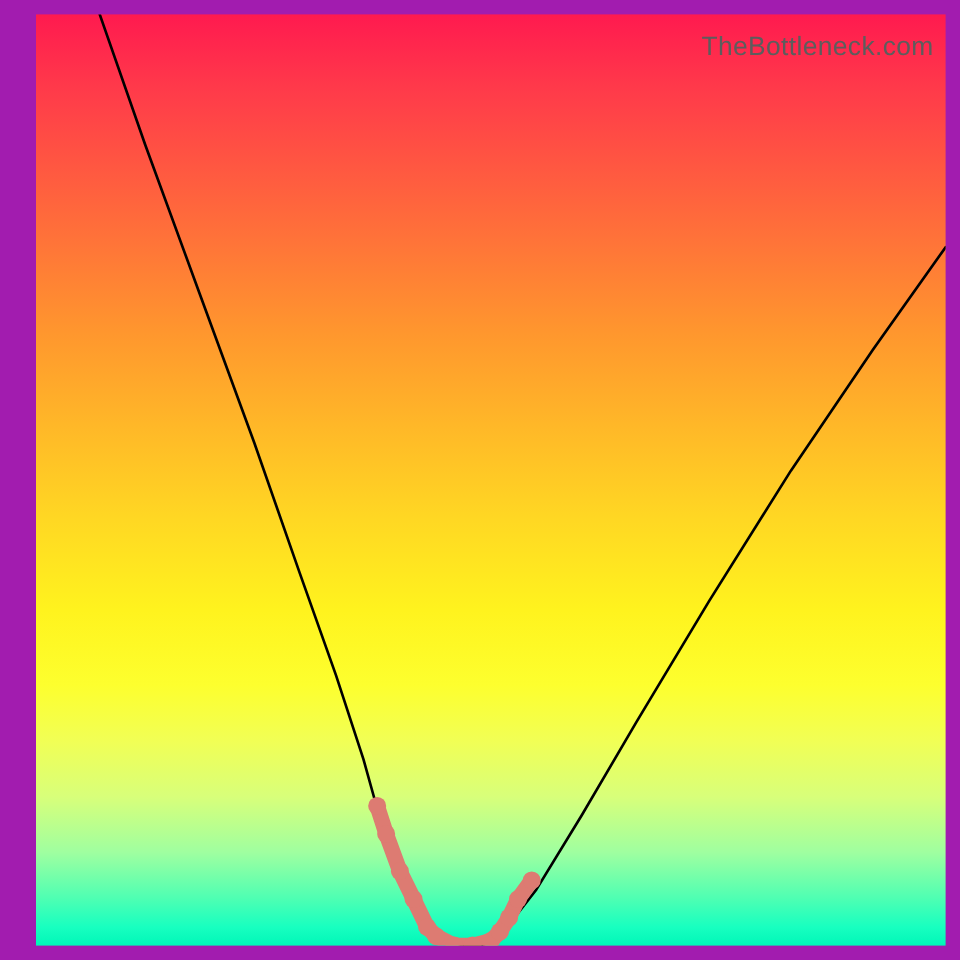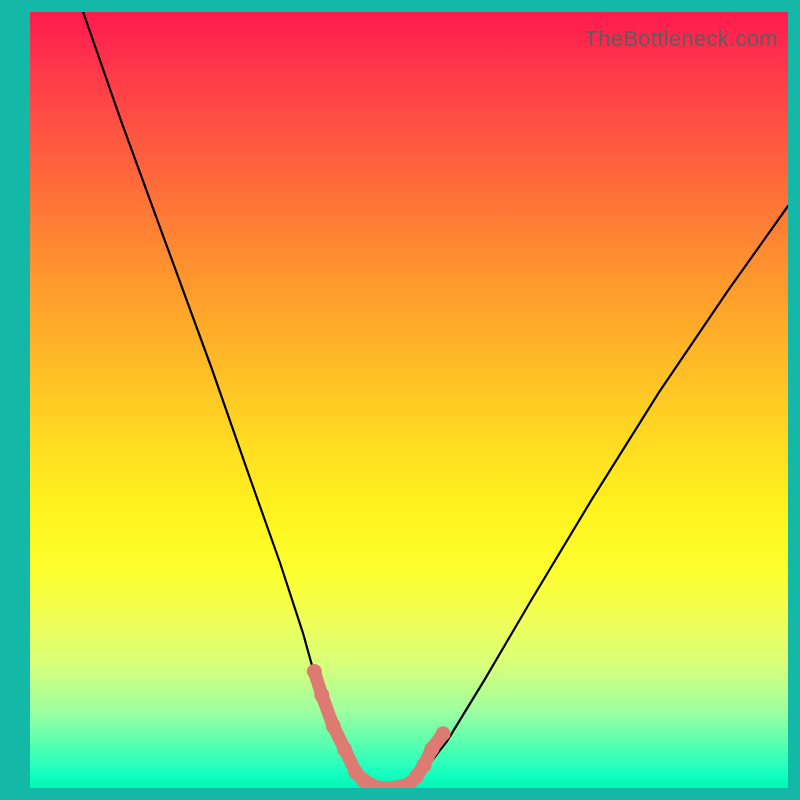--- a/index.html
+++ b/index.html
@@ -8,21 +8,21 @@
     width: 800px;
     height: 800px;
     overflow: hidden;
     background: #000;
     font-family: Arial, Helvetica, sans-serif;
   }
   .stage {
     position: relative;
     width: 800px;
     height: 800px;
-    background: #14b8a6;
+    background: #a21caf;
   }
   .plot {
     position: absolute;
     left: 30px;
     top: 12px;
     width: 758px;
     height: 776px;
     background: linear-gradient(to bottom,
       #ff1a4f 0%,
       #ff3a4a 8%,

